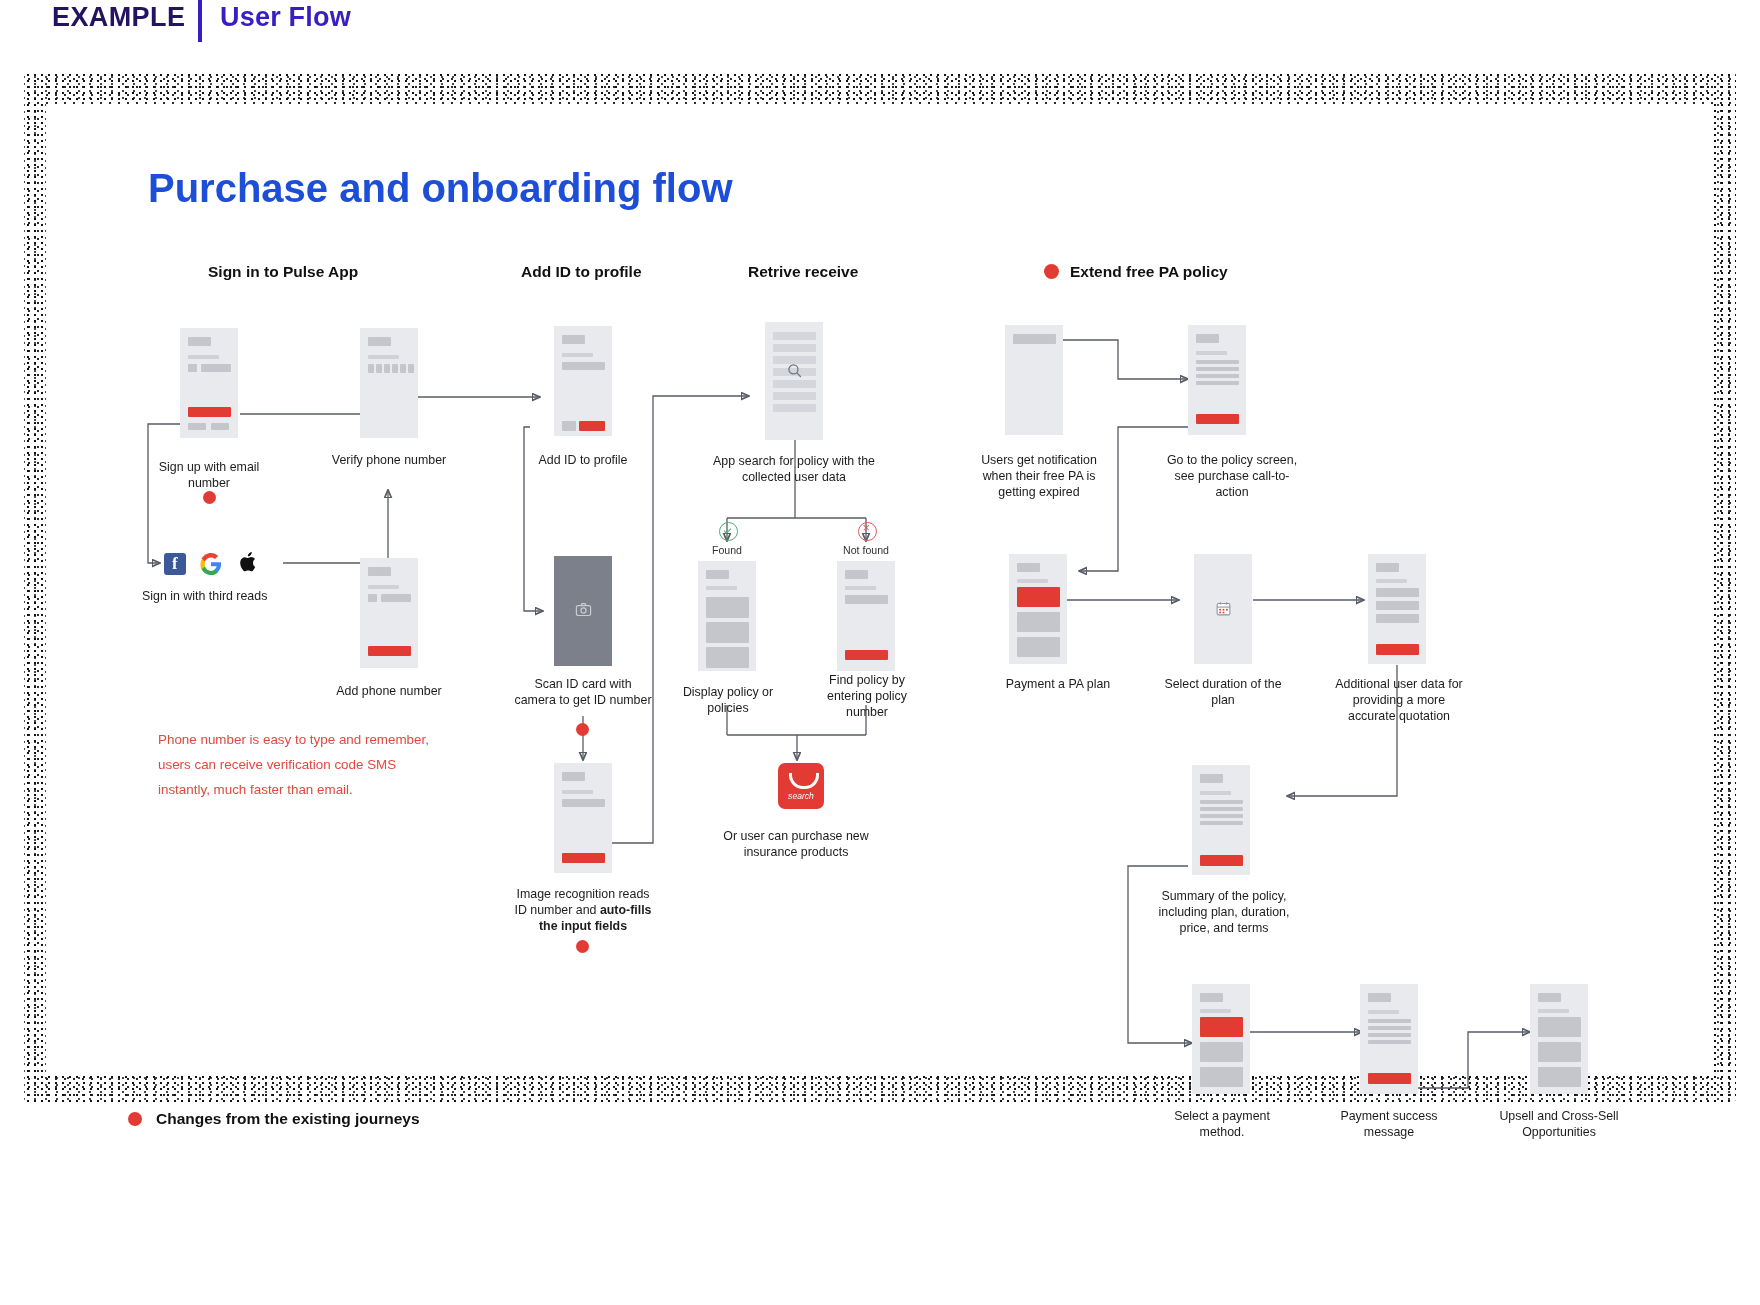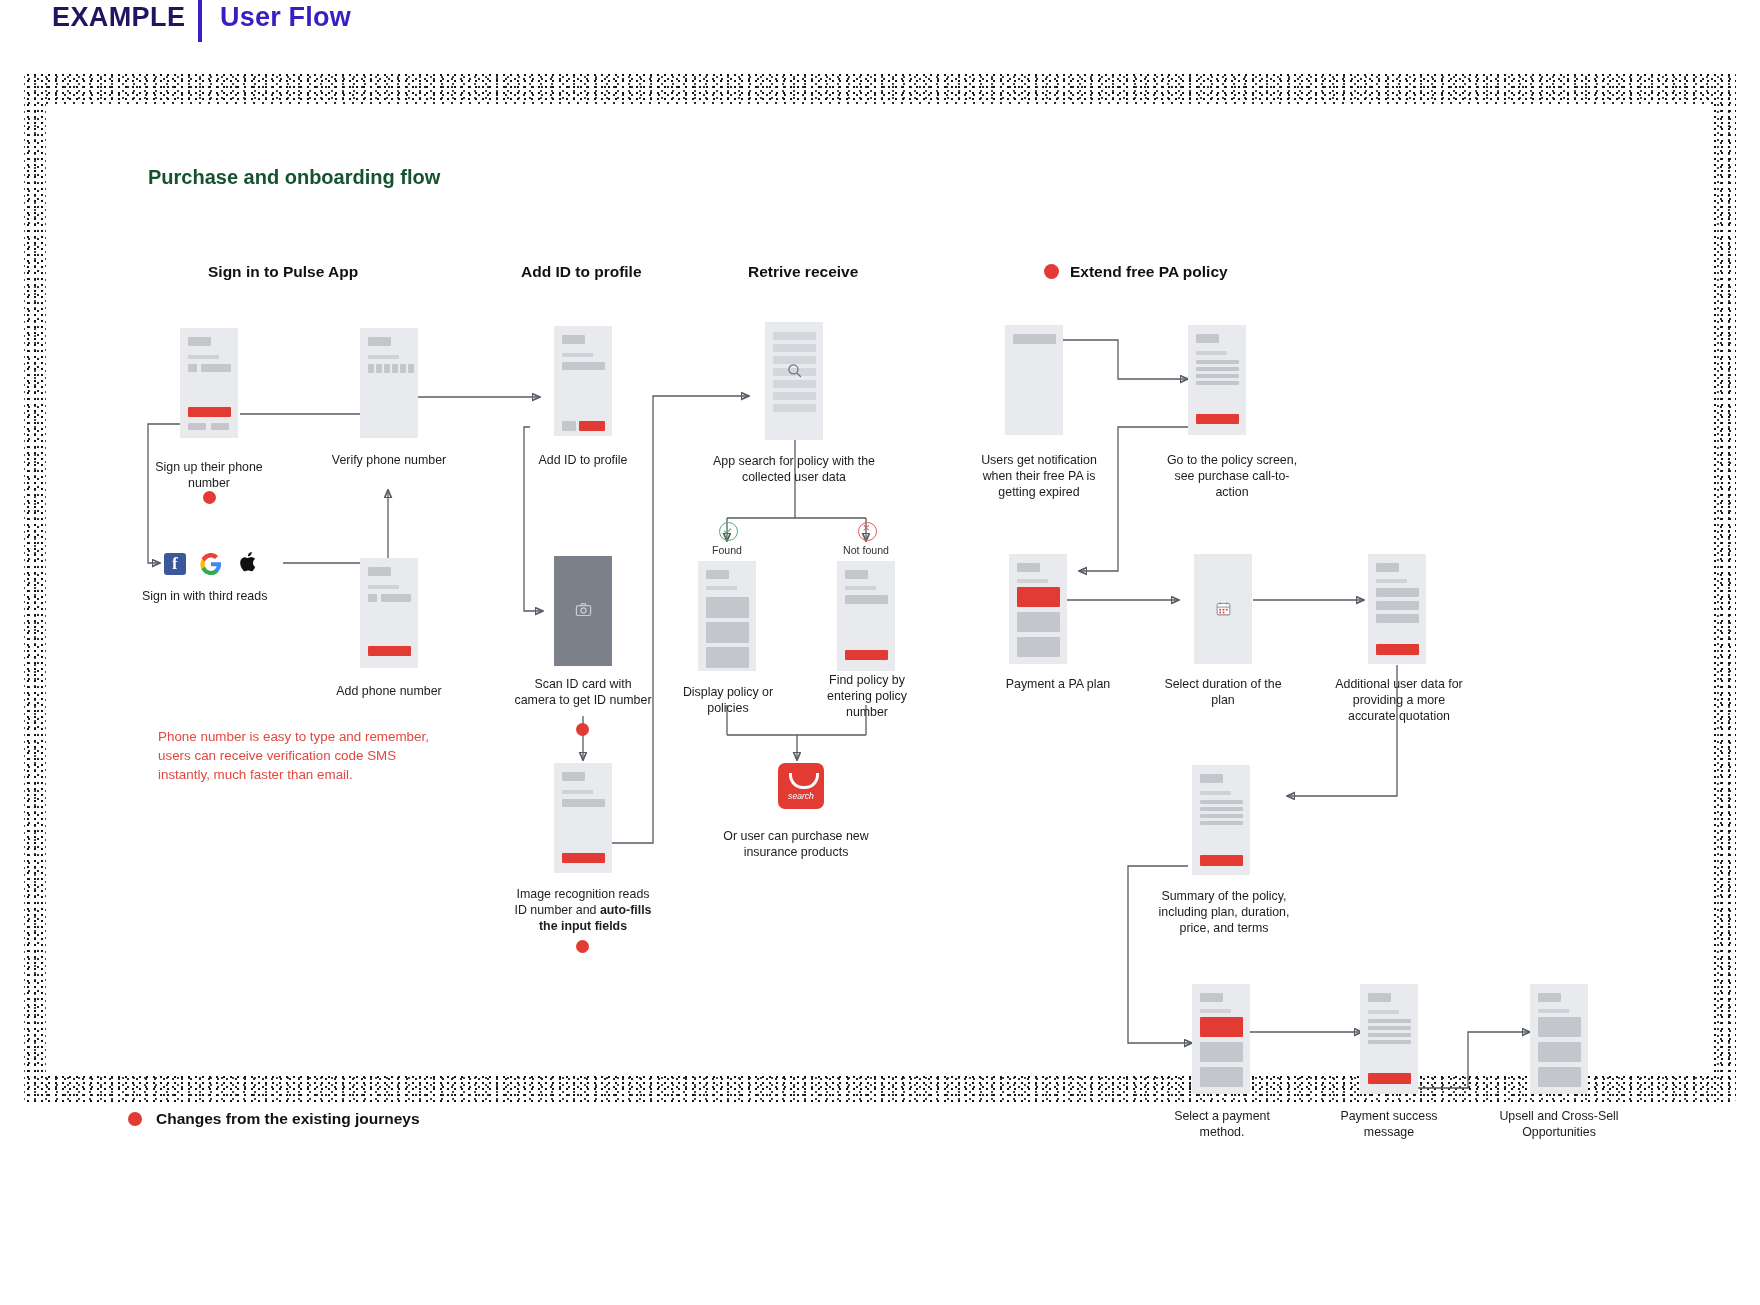--- a/index.html
+++ b/index.html
@@ -18,42 +18,42 @@
   #frame{position:absolute;left:24px;top:72px;width:1712px;height:1030px;
     background:
       radial-gradient(circle at 4px 3px, #111 0.9px, transparent 1.2px) 0 0/7px 6px,
       radial-gradient(circle at 2px 5px, #2a2a2a 0.8px, transparent 1.1px) 3px 2px/9px 8px,
       radial-gradient(circle at 6px 1px, #444 0.7px, transparent 1px) 5px 4px/11px 7px,
       #ffffff;
     border-radius:4px;}
   #canvas{position:absolute;left:46px;top:104px;width:1668px;height:968px;background:#fff;}
 
   
-  #page-title{position:absolute;left:148px;top:166px;font-size:20px;font-weight:bold;color:#14532d;}
+  #page-title{position:absolute;left:148px;top:166px;font-size:40px;font-weight:bold;color:#1d4ed8;}
 
   
   .col-head{position:absolute;font-size:15.5px;font-weight:bold;color:#111;white-space:nowrap;}
   .head-dot{position:absolute;width:15px;height:15px;border-radius:50%;background:#e23b34;}
 
   
   .phone{position:absolute;background:#e9eaee;}
   .phone.dark{background:#7b808b;}
   .bar{position:absolute;background:#c4c6cc;border-radius:1px;}
   .bar.light{background:#d4d6db;}
   .bar.red{background:#e23b34;}
   .bar.thin{height:4px;background:#cfd1d6;}
 
   
   .cap{position:absolute;font-size:12.4px;line-height:16px;color:#1d1d1d;text-align:center;}
   .cap b{font-weight:bold;}
   .dot{position:absolute;width:13px;height:13px;border-radius:50%;background:#e23b34;}
 
   
   #annotation{position:absolute;left:158px;top:727px;width:290px;font-size:13.4px;
-     line-height:19px;color:#e2483f;}
+     line-height:25px;color:#e2483f;}
 
   
   #legend{position:absolute;left:128px;top:1110px;display:flex;align-items:center;gap:14px;}
   #legend .ldot{width:14px;height:14px;border-radius:50%;background:#e23b34;}
   #legend .ltext{font-size:15.5px;font-weight:bold;color:#111;}
 
   
   #wires{position:absolute;left:0;top:0;width:1760px;height:1305px;pointer-events:none;}
   #wires path,#wires line{stroke:#575b63;stroke-width:1.3px;fill:none;}
 
@@ -156,21 +156,21 @@
 
 <div class="phone" style="left:180px;top:328px;width:58px;height:110px;">
   <div class="bar" style="left:8px;top:9px;width:23px;height:9px;"></div>
   <div class="bar thin" style="left:8px;top:27px;width:31px;"></div>
   <div class="bar" style="left:8px;top:36px;width:9px;height:8px;"></div>
   <div class="bar" style="left:21px;top:36px;width:30px;height:8px;"></div>
   <div class="bar red" style="left:8px;top:79px;width:43px;height:10px;"></div>
   <div class="bar" style="left:8px;top:95px;width:18px;height:7px;"></div>
   <div class="bar" style="left:31px;top:95px;width:18px;height:7px;"></div>
 </div>
-<div class="cap" style="left:144px;top:459px;width:130px;">Sign up their phone number</div>
+<div class="cap" style="left:144px;top:459px;width:130px;">Sign up with email number</div>
 <div class="dot" style="left:203px;top:491px;"></div>
 
 <div class="phone" style="left:360px;top:328px;width:58px;height:110px;">
   <div class="bar" style="left:8px;top:9px;width:23px;height:9px;"></div>
   <div class="bar thin" style="left:8px;top:27px;width:31px;"></div>
   <div class="bar" style="left:8px;top:36px;width:6px;height:9px;"></div>
   <div class="bar" style="left:16px;top:36px;width:6px;height:9px;"></div>
   <div class="bar" style="left:24px;top:36px;width:6px;height:9px;"></div>
   <div class="bar" style="left:32px;top:36px;width:6px;height:9px;"></div>
   <div class="bar" style="left:40px;top:36px;width:6px;height:9px;"></div>

